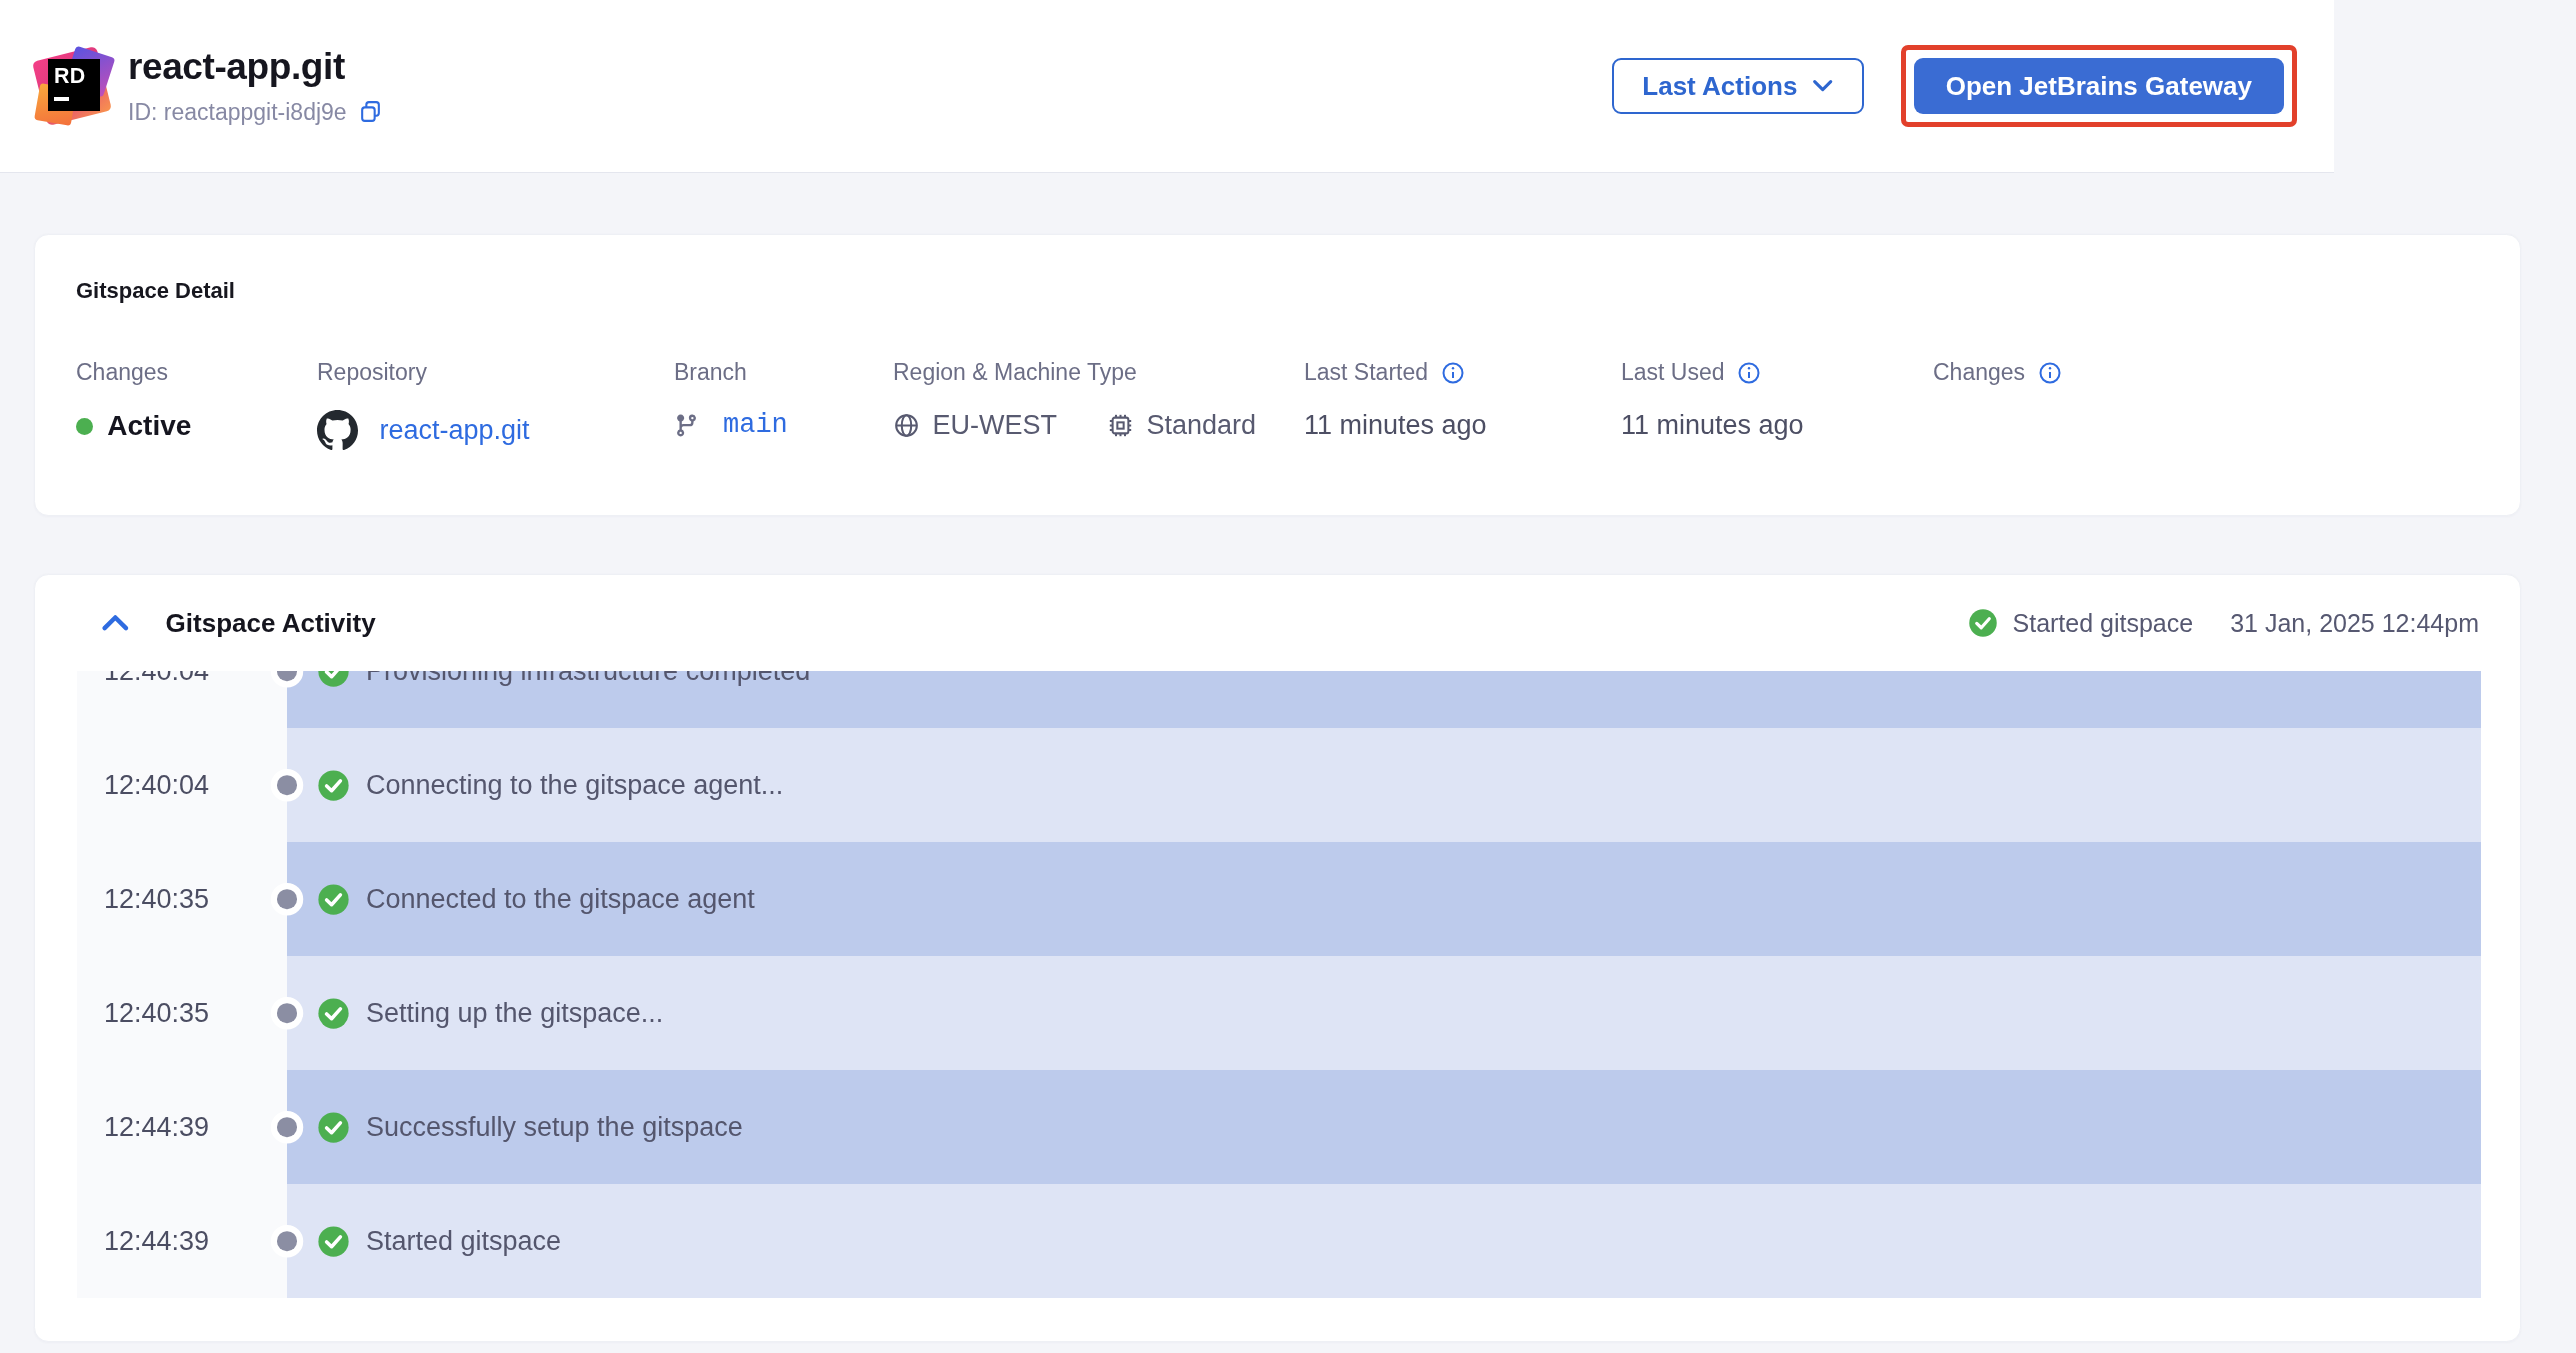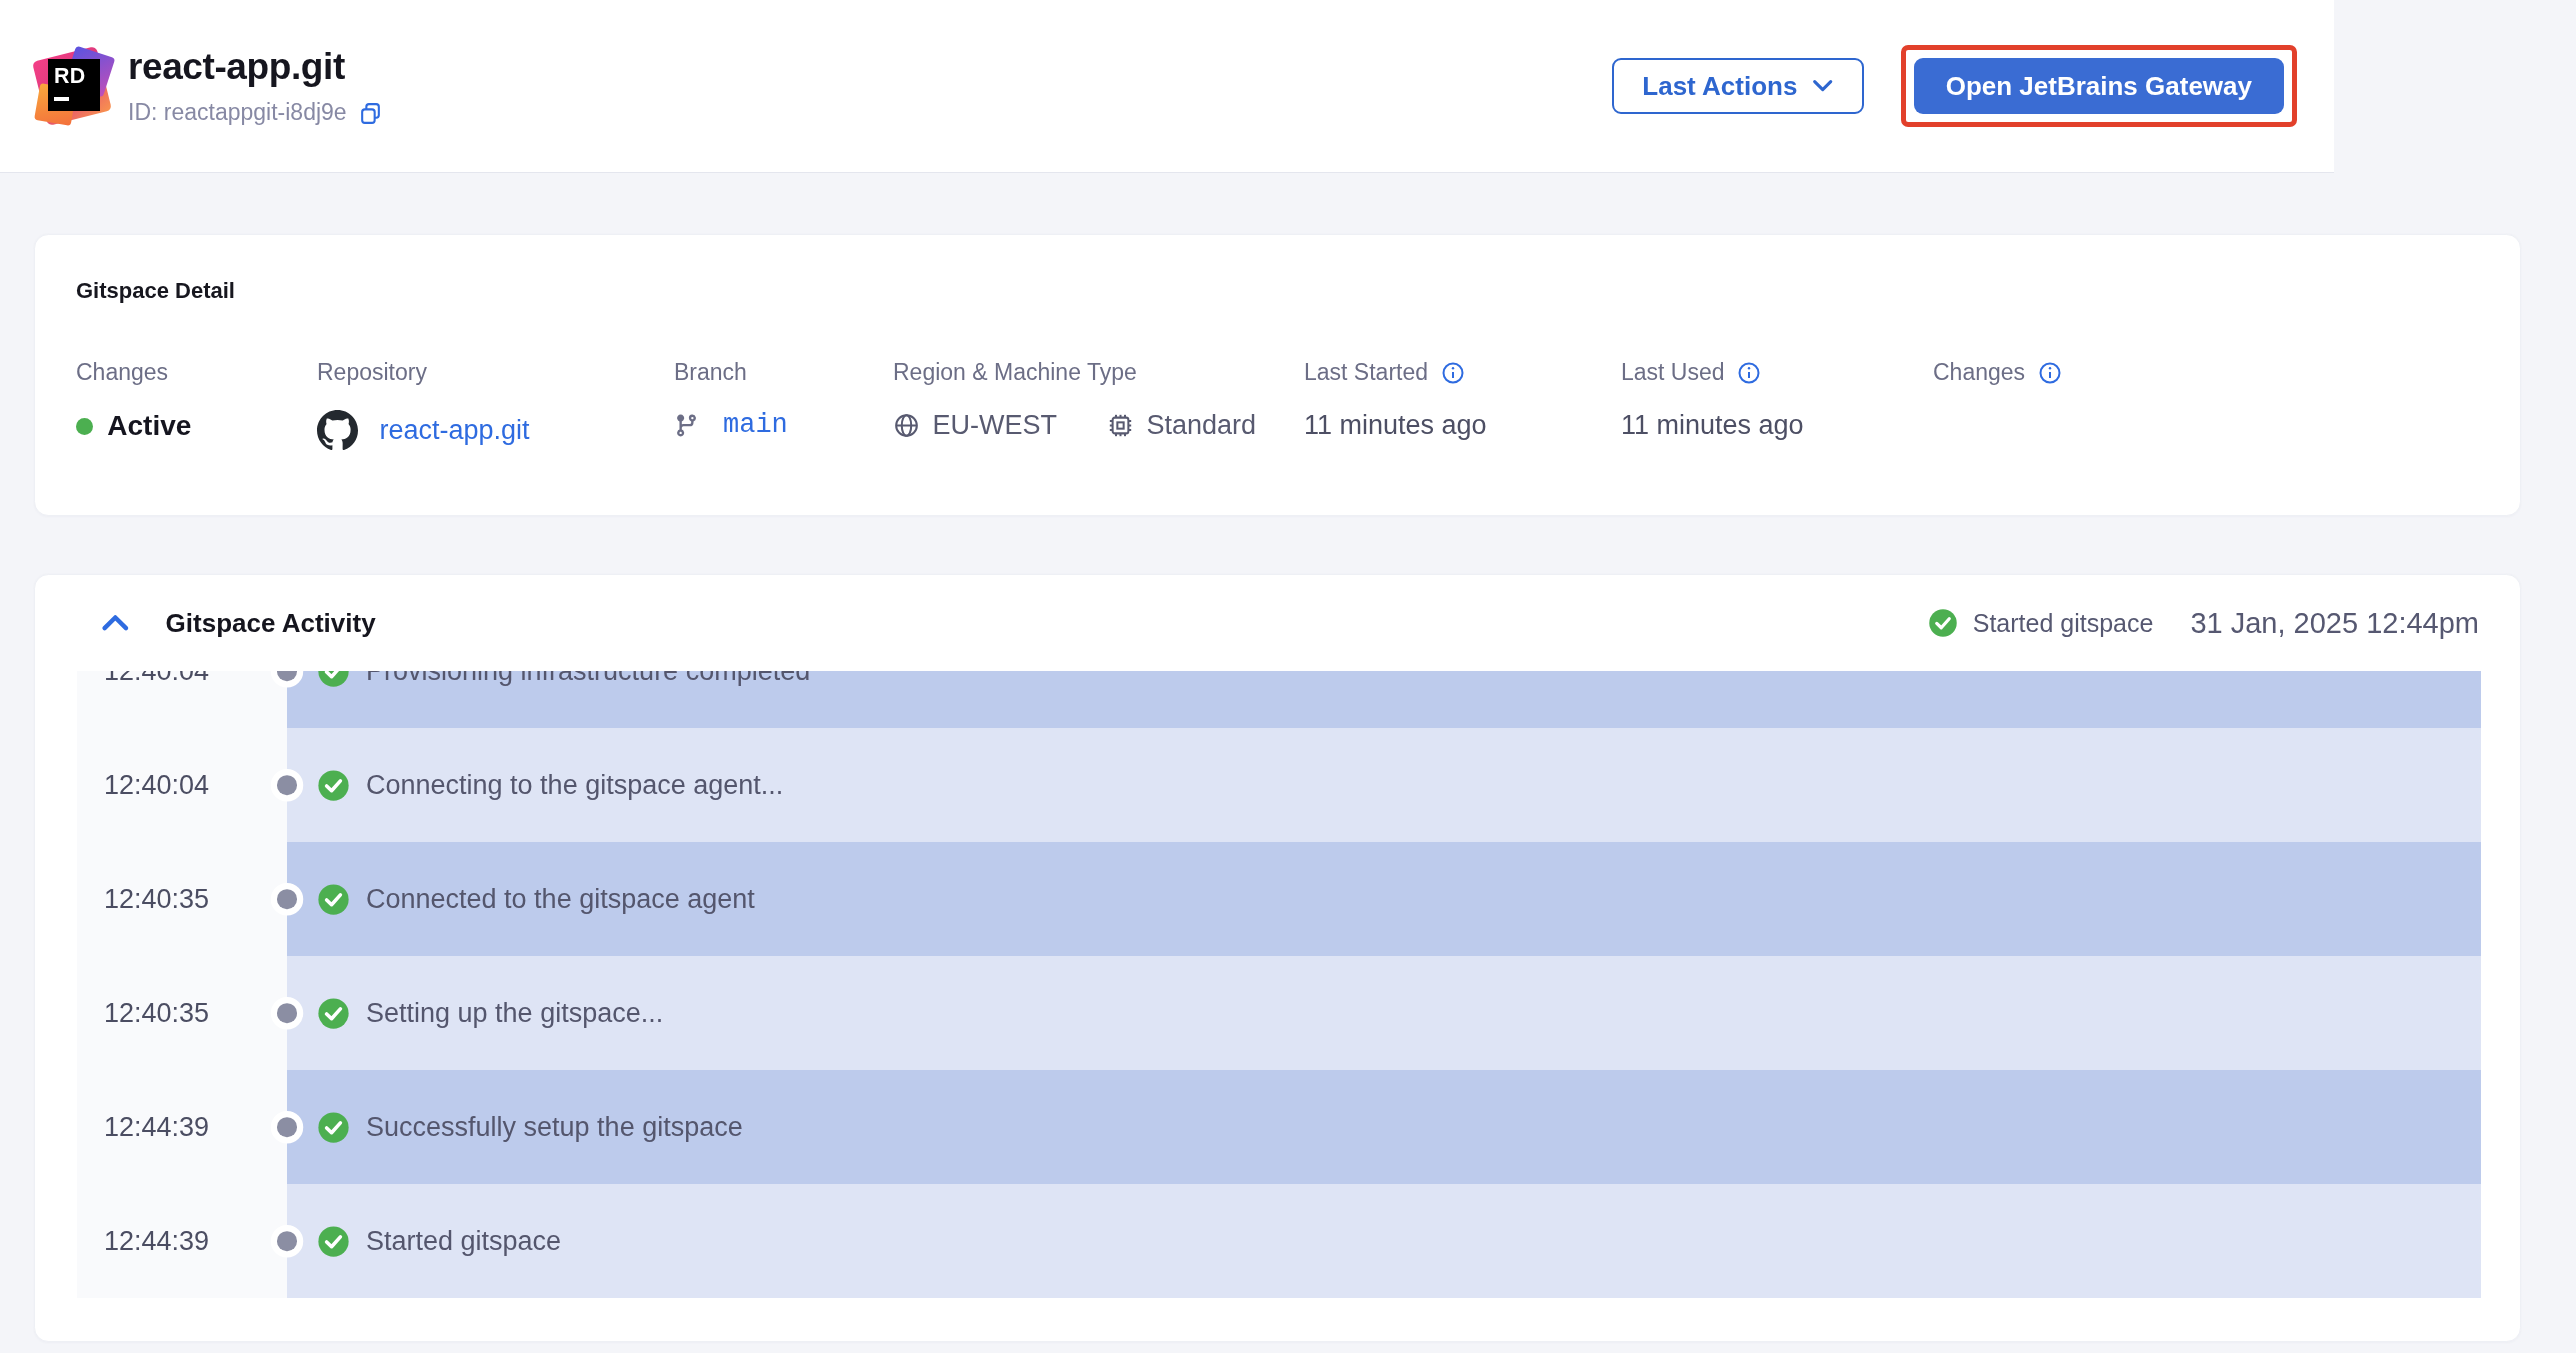--- a/index.html
+++ b/index.html
@@ -24,21 +24,21 @@
   .rl-poly2 { position:absolute; right:0px; top:1.8px; width:41px; height:41px;
     background:linear-gradient(135deg,#5a53e0,#c04fb8); transform:rotate(18deg); border-radius:3.6px; }
   .rl-poly3 { position:absolute; left:0px; bottom:0px; width:37px; height:37px;
     background:linear-gradient(160deg,#f9a93c,#f3703c); transform:rotate(10deg); border-radius:3.6px; }
   .rl-box { position:absolute; left:10.7px; top:9.8px; width:52px; height:52px; background:#000;
     color:#fff; font-size:21.4px; font-weight:800; padding:4.5px 0 0 6.2px; letter-spacing:0.4px; }
   .rl-bar { position:absolute; left:17px; bottom:21.4px; width:15px; height:4.5px; background:#fff; }
 
   .title-block { display:flex; flex-direction:column; justify-content:center; }
   .page-title { font-size:37px; font-weight:800; color:#16161f; letter-spacing:-0.4px; }
-  .id-row { margin-top:10.7px; display:flex; align-items:flex-end; gap:11.6px; }
+  .id-row { margin-top:10.7px; display:flex; align-items:flex-start; gap:11.6px; }
   .id-text { font-size:23px; color:#8789a4; }
   .copy-icon svg { display:block; }
 
   .header-actions { margin-left:auto; display:flex; align-items:center; gap:37px; }
   .btn-more {
     height:56px; padding:0 28.6px; background:#fff;
     border:2.2px solid #2e66cf; border-radius:9px;
     color:#2e66cf; font-size:26px; font-weight:700;
     display:flex; align-items:center; gap:14.3px; cursor:pointer;
     font-family:"Liberation Sans", sans-serif;
@@ -69,21 +69,21 @@
   .link { color:#2e6be0; text-decoration:none; cursor:pointer; }
   .repo-value { gap:21.4px; } .branch-value { gap:24px;font-family:Liberation Mono, monospace; }
   .region-value { gap:12.5px; color:#585a70; } .region-gap { width:25px; }
 
   
   .activity-header { height:96px; display:flex; align-items:center; padding:0 41px;text-align:right; }
   .collapse-btn { margin-left:25px; background:none; border:none; cursor:pointer; display:flex; }
   .activity-title { font-size:26px; font-weight:700; color:#15151e; margin-left:36px; }
   .activity-status { margin-left:auto; display:flex; align-items:center; gap:14.3px;
                      font-size:25px; color:#565871; }
-  .activity-date { margin-left:37px; font-size:29px; color:#565871; }
+  .activity-date { margin-left:37px; font-size:25px; color:#565871; }
 
   .log-viewport { position:relative; height:629px; overflow:hidden; margin:0 39px 0 42px; }
   .log-inner { transform:translateY(-57px); }
   .log-row { display:flex; height:114px; }
   .log-time { width:210px; flex:0 0 auto; background:#f9fafc; display:flex; align-items:center;
               padding-left:27px; font-size:27px; color:#4b4d62; position:relative; }
   .log-dot { position:absolute; right:-9.8px; top:50%; width:19.6px; height:19.6px;
              transform:translateY(-50%); background:#8b8ea3; border-radius:50%;
              box-shadow:0 0 0 6.2px #ffffff; z-index:2; }
   .log-msg { flex:1; display:flex; align-items:center; gap:16px; padding-left:30px;

